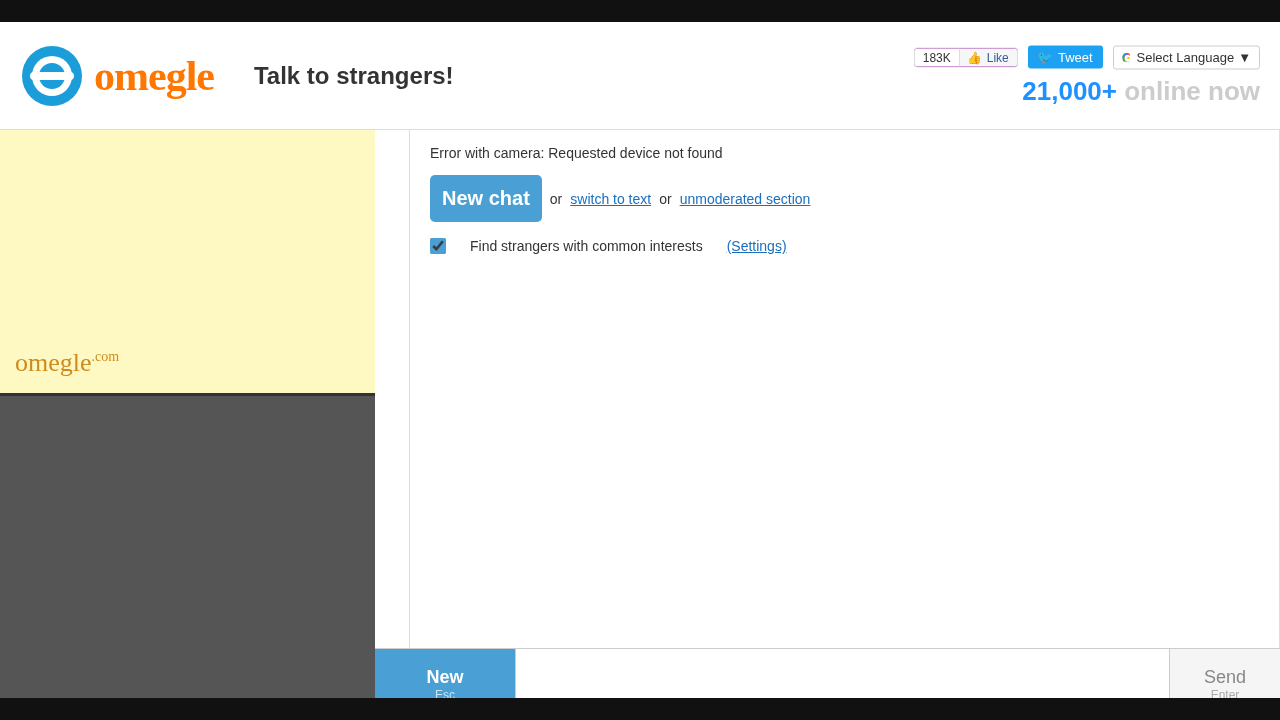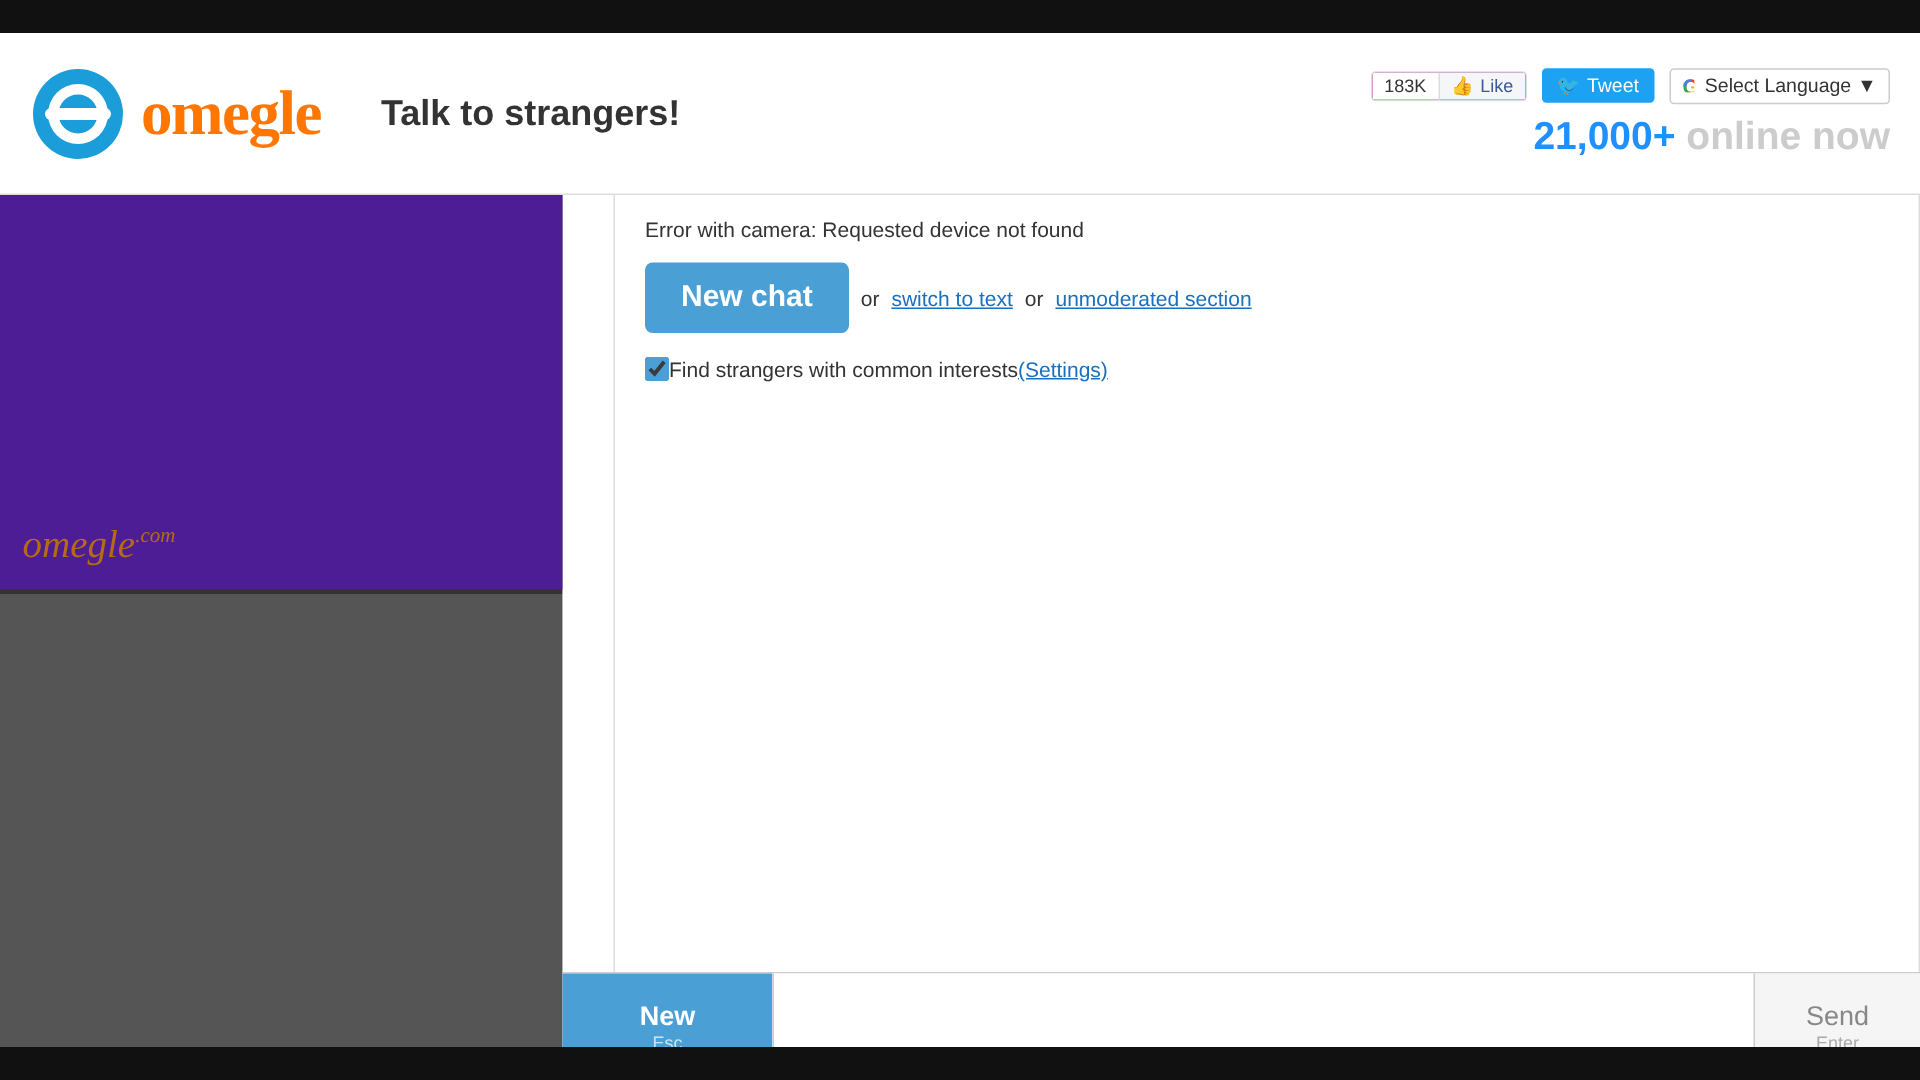--- a/index.html
+++ b/index.html
@@ -138,26 +138,25 @@
     
     .video-panels {
       width: 375px;
       display: flex;
       flex-direction: column;
       background: #111;
     }
 
     .video-panel-top {
       height: 263px;
-      background: #4c1d95;
+      background: #fef9c3;
       display: flex;
       align-items: flex-end;
       padding: 15px;
       position: relative;
-      font-style: italic;
     }
 
     .video-panel-bottom {
       flex: 1;
       background: #555;
       border-top: 3px solid #333;
     }
 
     .omegle-watermark {
       font-size: 26px;
@@ -200,42 +199,42 @@
       align-items: center;
       gap: 8px;
       margin-bottom: 16px;
     }
 
     .new-chat-btn {
       background: #4a9fd4;
       color: #fff;
       border: none;
       border-radius: 5px;
-      padding: 12px 24px;
+      padding: 12px 12px;
       font-size: 20px;
       cursor: pointer;
       font-weight: bold;
     }
 
     .link-text {
       color: #1a6fbf;
       text-decoration: underline;
       cursor: pointer;
       font-size: 14px;
     }
 
     .or-text {
       color: #333;
       font-size: 14px;
     }
 
     .interests-row {
       display: flex;
       align-items: center;
-      gap: 0;
+      gap: 24px;
       font-size: 14px;
       color: #333;
     }
 
     .interests-row input[type="checkbox"] {
       width: 16px;
       height: 16px;
       accent-color: #4a9fd4;
     }
 

